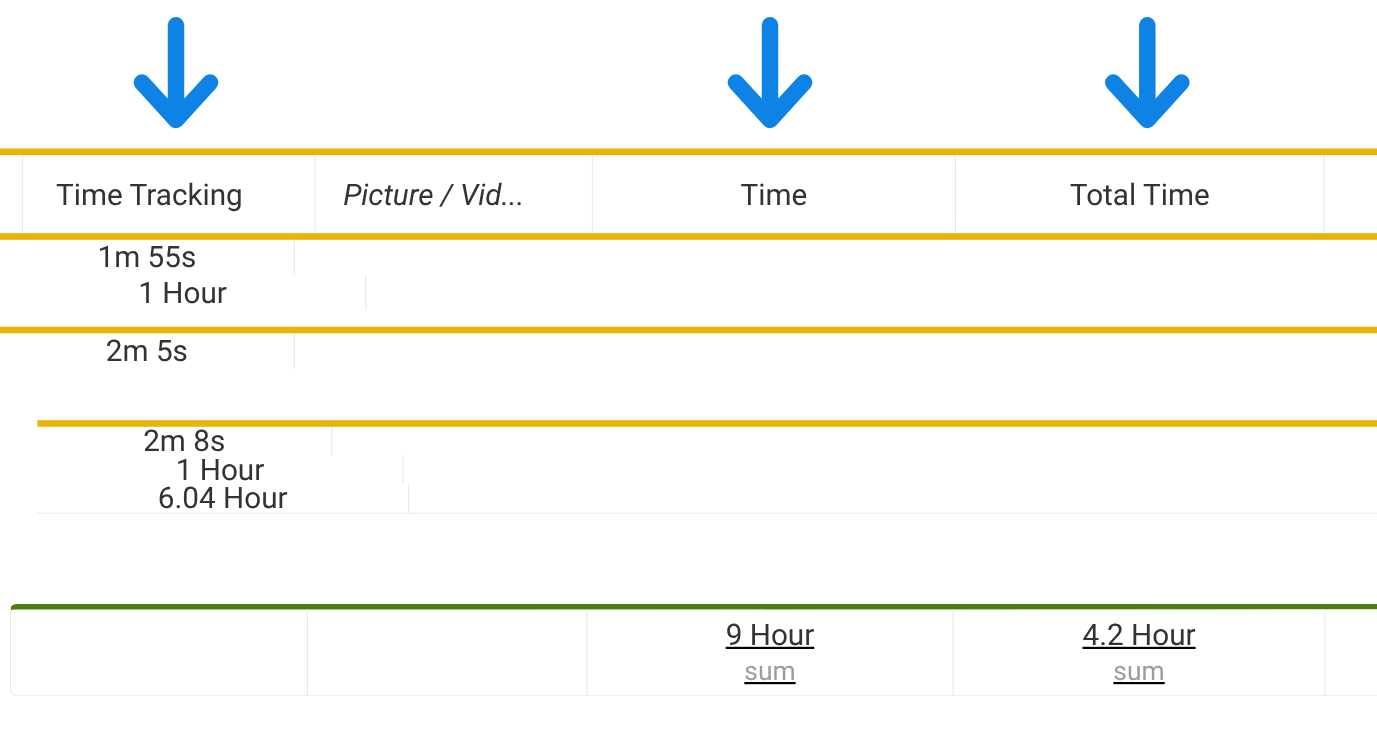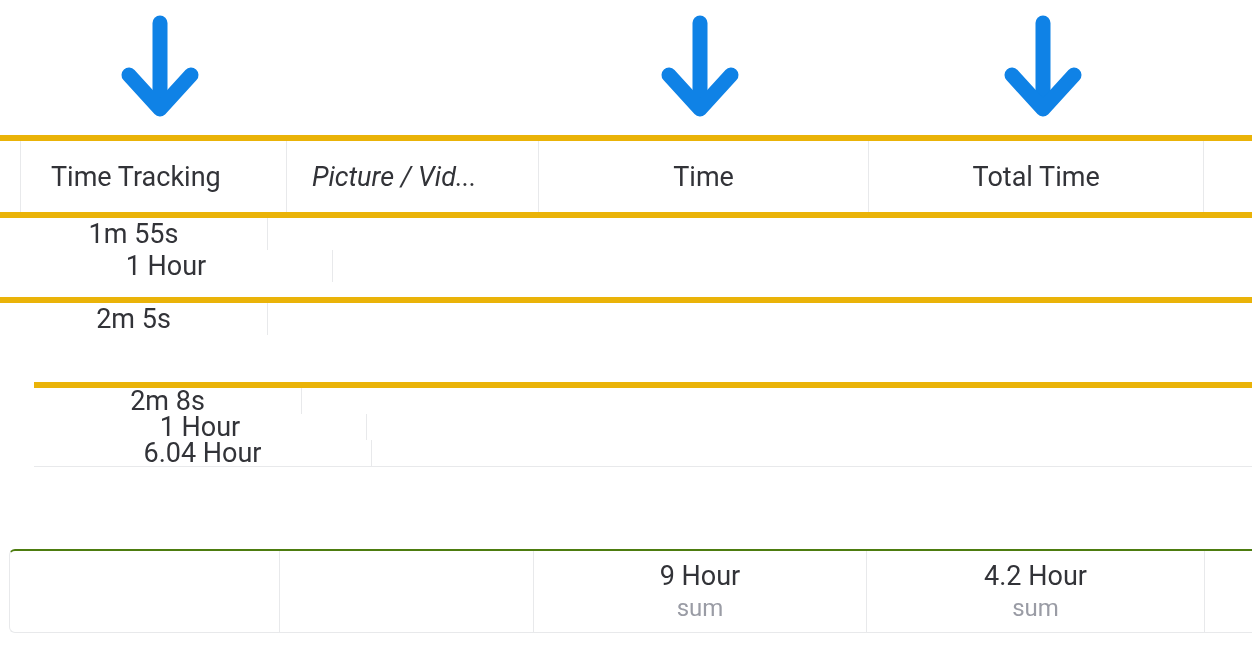--- a/index.html
+++ b/index.html
@@ -92,25 +92,26 @@
       color: #676879;
     }
 
     .summary-row {
       position: absolute;
       top: 549px;
       left: 9px;
       right: 0;
       height: 84px;
       display: flex;
-      border-top: 2px solid #4d7c0f;
+      border-top: 5px solid #4d7c0f;
       border-bottom: 1px solid #e8e9eb;
       border-left: 1px solid #e8e9eb;
       border-radius: 6px 0 0 6px;
       background: #ffffff;
+      text-decoration: underline;
     }
     .summary-row .scell {
       border-right: 1px solid #e8e9eb;
       display: flex;
       flex-direction: column;
       align-items: center;
       justify-content: center;
     }
     .scell.s0 { width: 2px; border-right: none; }
     .scell.s1 { width: 268px; }

